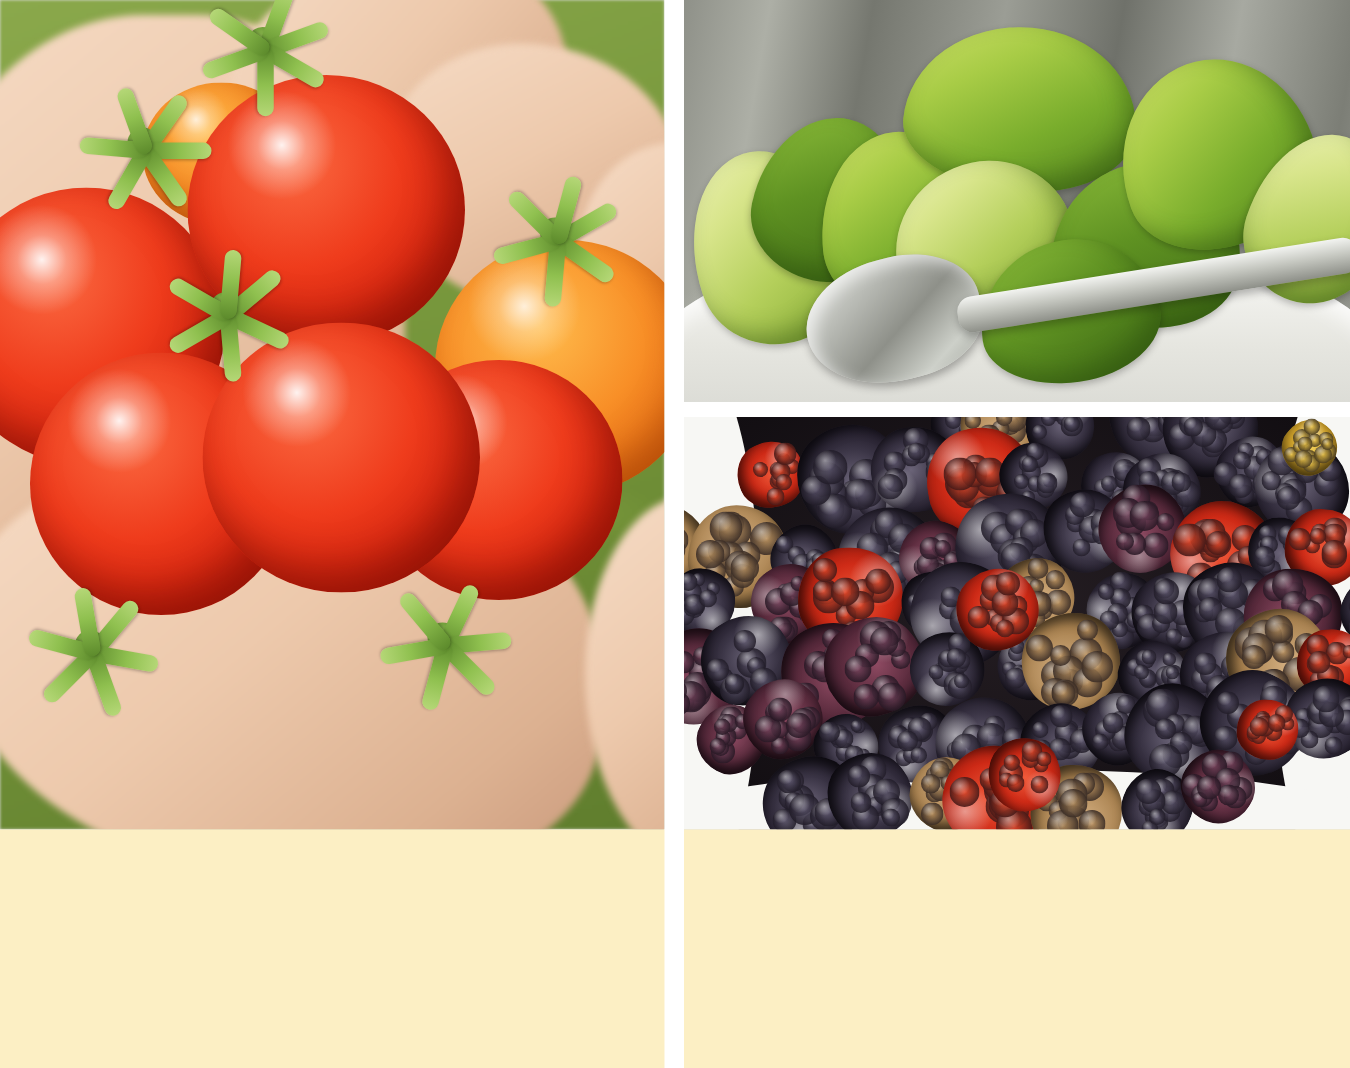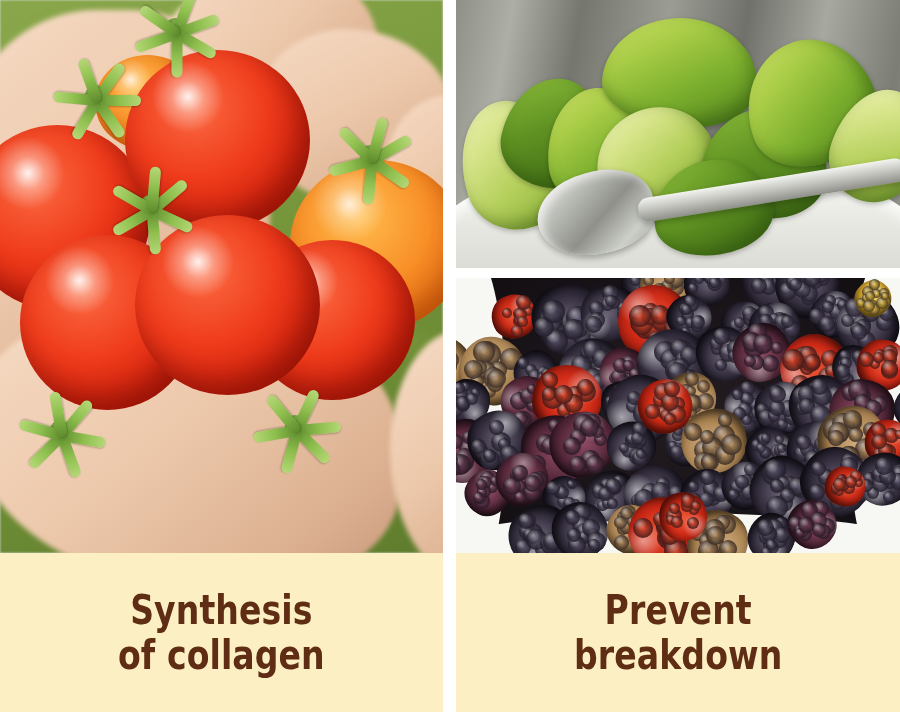--- a/index.html
+++ b/index.html
@@ -1131,26 +1131,18 @@
           <div style="position:absolute;left:379px;top:208px;width:10px;height:10px;border-radius:50%;background:radial-gradient(circle at 35% 30%, rgba(255,255,255,.45) 0%, rgba(255,255,255,0) 34%), radial-gradient(circle at 50% 50%, rgba(225,70,40,.85) 0%, rgba(14,10,18,.95) 100%);"></div>
           <div style="position:absolute;left:381px;top:199px;width:14px;height:14px;border-radius:50%;background:radial-gradient(circle at 35% 30%, rgba(255,255,255,.45) 0%, rgba(255,255,255,0) 34%), radial-gradient(circle at 50% 50%, rgba(225,70,40,.85) 0%, rgba(14,10,18,.95) 100%);"></div>
           <div style="position:absolute;left:390px;top:198px;width:12px;height:12px;border-radius:50%;background:radial-gradient(circle at 35% 30%, rgba(255,255,255,.45) 0%, rgba(255,255,255,0) 34%), radial-gradient(circle at 50% 50%, rgba(225,70,40,.85) 0%, rgba(14,10,18,.95) 100%);"></div>
           <div style="position:absolute;left:376px;top:205px;width:10px;height:10px;border-radius:50%;background:radial-gradient(circle at 35% 30%, rgba(255,255,255,.45) 0%, rgba(255,255,255,0) 34%), radial-gradient(circle at 50% 50%, rgba(225,70,40,.85) 0%, rgba(14,10,18,.95) 100%);"></div>
           <div style="position:absolute;left:378px;top:200px;width:13px;height:13px;border-radius:50%;background:radial-gradient(circle at 35% 30%, rgba(255,255,255,.45) 0%, rgba(255,255,255,0) 34%), radial-gradient(circle at 50% 50%, rgba(225,70,40,.85) 0%, rgba(14,10,18,.95) 100%);"></div>
         </div>
     </div>
   </div>
 
   <div id="caption-band">
-    <div class="caption-cell" id="caption-left">
-      <div class="caption-text">Synthesis
-of collagen</div>
-    </div>
-    <div class="caption-cell" id="caption-right">
-      <div class="caption-text">Prevent
-breakdown</div>
-    </div>
   </div>
 
   <div class="divider" id="divider-vertical"></div>
   <div class="divider" id="divider-horizontal"></div>
 
 </div>
 
 </body></html>

